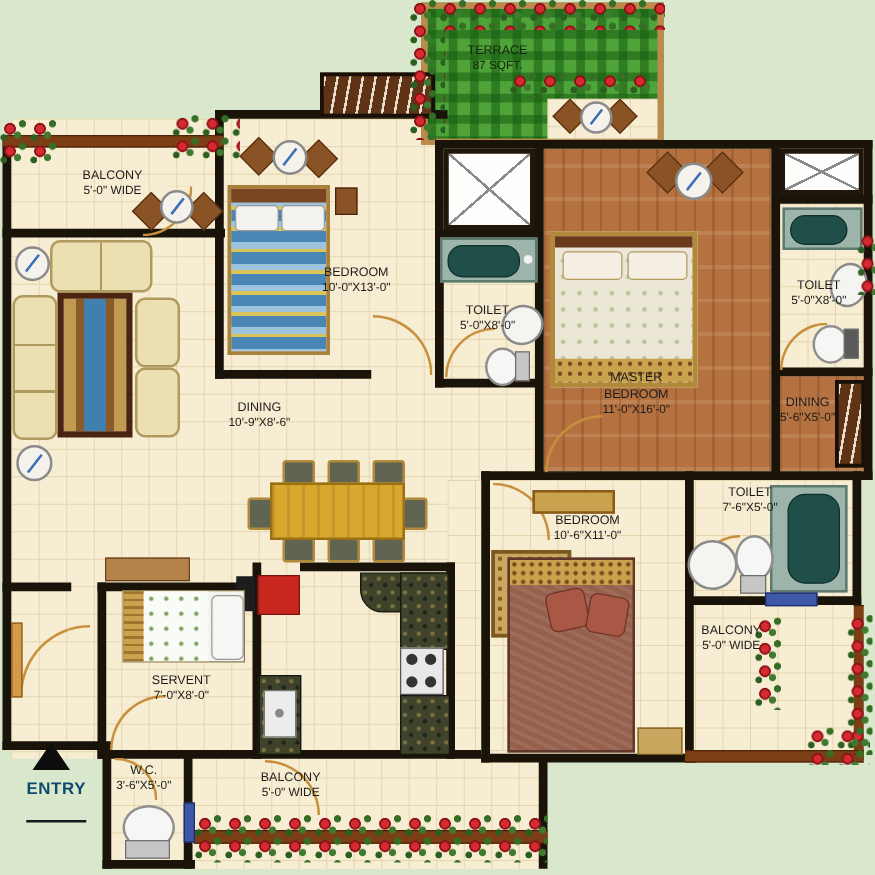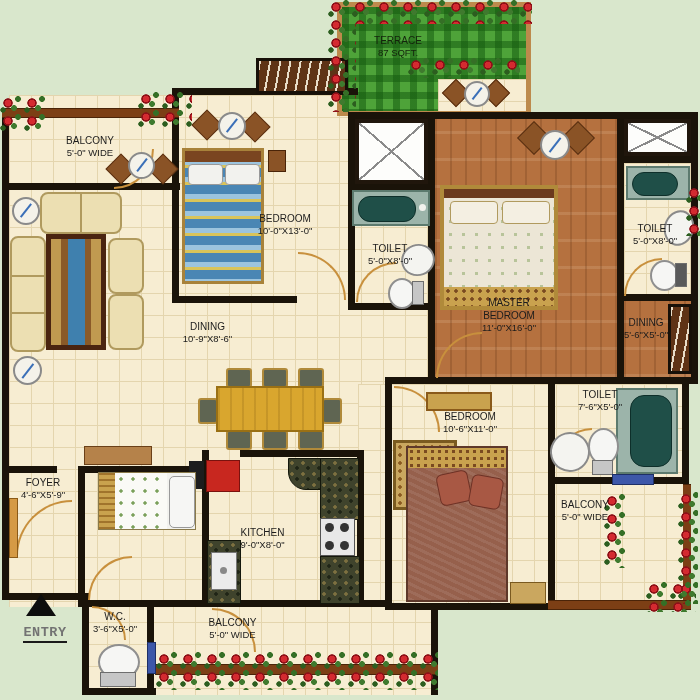--- a/index.html
+++ b/index.html
@@ -44,22 +44,22 @@
   .tub{background:#1f4f48;border-radius:12px;border:1px solid #0e2f2a;}
   .basin{background:#f4f4f0;border:2px solid #8a8a8a;border-radius:50%;}
   .bowl{background:#f6f6f4;border:2px solid #8f8f8f;border-radius:50%;}
   .tank{background:#c6c6c6;border:1px solid #6e6e6e;}
   .window{background:#3d57a9;border:1px solid #1e2f66;}
   .arc{border:2px solid #c8903d;border-radius:100% 0 0 0;border-right:none;border-bottom:none;}
   .leaf{background:#d59a45;border:1px solid #8a5a18;}
   
   .lbl{position:absolute;text-align:center;color:#1c1c1c;font-weight:normal;font-size:10px;line-height:1.3;white-space:nowrap;z-index:40;}
   .lbl .l2{font-size:9.5px;}
-  .entry{font-size:13.5px;font-weight:bold;color:#737373;letter-spacing:.5px;
-         border-bottom:2px solid #1a1a1a;display:inline-block;padding-bottom:1px;font-family:Liberation Mono, monospace;}
+  .entry{font-size:13.5px;font-weight:bold;color:#0c4a6e;letter-spacing:.5px;
+         border-bottom:2px solid #1a1a1a;display:inline-block;padding-bottom:18px;}
   .tri{width:0;height:0;border-left:15px solid transparent;border-right:15px solid transparent;border-bottom:22px solid #0d0d0d;}
 </style>
 </head>
 <body>
 
 <div id="canvas">
 
   <div class="abs tile" style="left:9px;top:95px;width:425px;height:512px;"></div>
   <div class="abs tile" style="left:358px;top:384px;width:330px;height:219px;"></div>
   <div class="abs tile" style="left:85px;top:600px;width:352px;height:95px;"></div>
@@ -299,27 +299,23 @@
     <div class="l2">10'-6"X11'-0"</div>
   </div>
   <div class="lbl" style="left:552px;top:388px;width:96px;">
     <div class="l1">TOILET</div>
     <div class="l2">7'-6"X5'-0"</div>
   </div>
   <div class="lbl" style="left:540px;top:498px;width:90px;">
     <div class="l1">BALCONY</div>
     <div class="l2">5'-0" WIDE</div>
   </div>
-  <div class="lbl" style="left:4px;top:476px;width:78px;">
-    <div class="l1">FOYER</div>
-    <div class="l2">4'-6"X5'-9"</div>
-  </div>
-  <div class="lbl" style="left:205px;top:526px;width:115px;">
-    <div class="l1">KITCHEN</div>
-    <div class="l2">9'-0"X8'-0"</div>
+  <div class="lbl" style="left:95px;top:538px;width:100px;">
+    <div class="l1">SERVENT</div>
+    <div class="l2">7'-0"X8'-0"</div>
   </div>
   <div class="lbl" style="left:82px;top:610px;width:66px;">
     <div class="l1">W.C.</div>
     <div class="l2">3'-6"X5'-0"</div>
   </div>
   <div class="lbl" style="left:185px;top:616px;width:95px;">
     <div class="l1">BALCONY</div>
     <div class="l2">5'-0" WIDE</div>
   </div>
 

